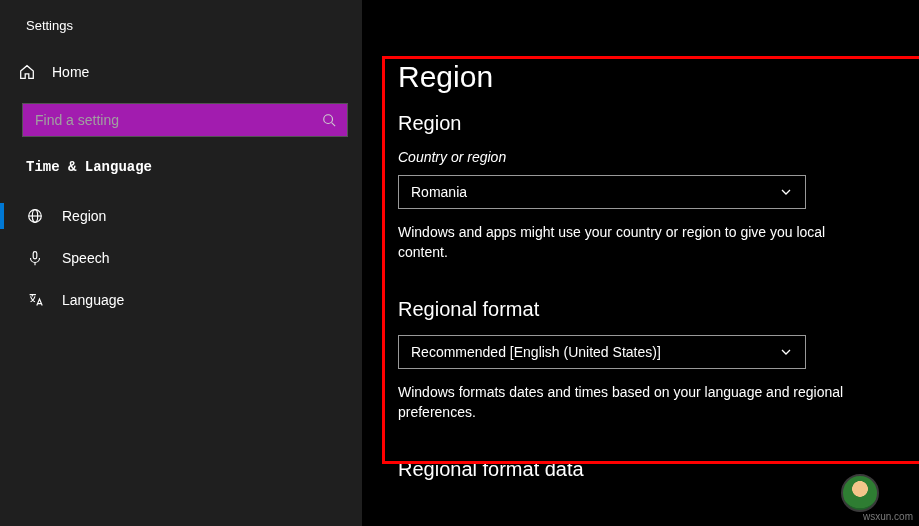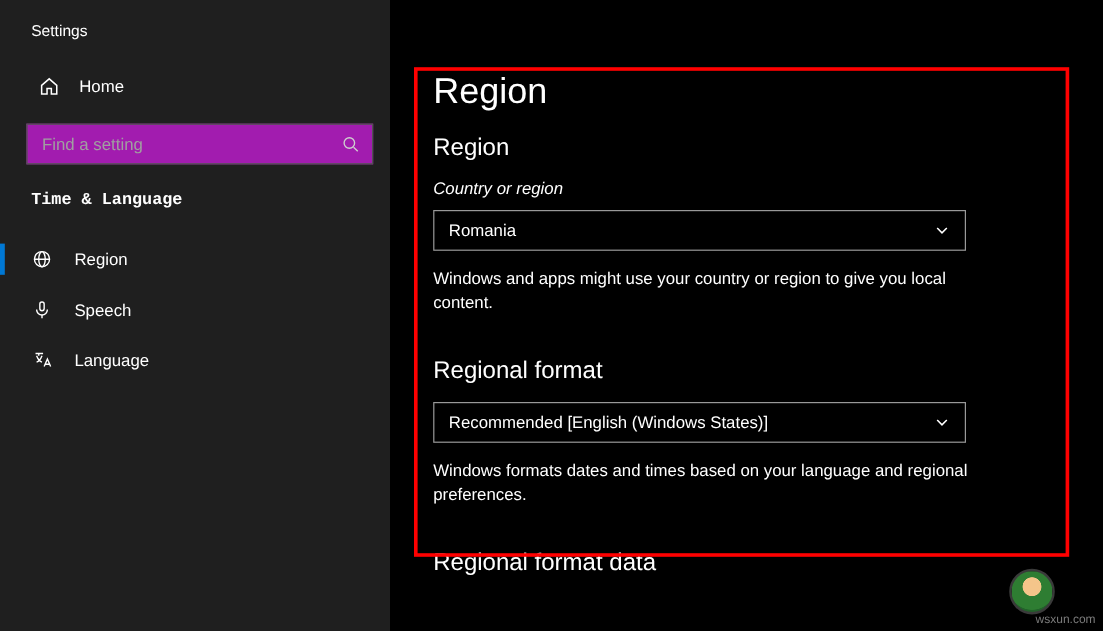--- a/index.html
+++ b/index.html
@@ -11,36 +11,36 @@
     body {
       width: 919px;
       height: 526px;
       background: #000;
       color: #fff;
       display: flex;
       overflow: hidden;
       position: relative;
     }
     .sidebar {
-      width: 325px;
+      width: 362px;
       height: 100%;
       background: #1f1f1f;
       padding: 18px 0 0 0;
     }
     .app-title {
       font-size: 13px;
       font-weight: 400;
       padding: 0 0 22px 26px;
       color: #fff;
     }
     .nav-home {
       display: flex;
       align-items: center;
       gap: 16px;
-      padding: 8px 26px 8px 32px;
+      padding: 8px 26px 8px 18px;
       font-size: 14px;
       cursor: pointer;
       margin-bottom: 14px;
     }
     .nav-home .icon {
       width: 18px;
       height: 18px;
       display: inline-flex;
       align-items: center;
       justify-content: center;
@@ -134,21 +134,21 @@
     }
     .section-title.mt {
       margin-top: 36px;
     }
     .field-label {
       font-size: 14px;
       margin-bottom: 10px;
       font-style: italic;
     }
     .dropdown {
-      width: 444px;
+      width: 408px;
       height: 34px;
       border: 1px solid #999;
       background: transparent;
       display: flex;
       align-items: center;
       justify-content: space-between;
       padding: 0 12px;
       cursor: pointer;
       margin-bottom: 14px;
       font-size: 14px;
@@ -258,21 +258,21 @@
     <span class="chevron">
       <svg viewBox="0 0 12 12" width="12" height="12" fill="none" stroke="#fff" stroke-width="1.3">
         <path d="M2 4 L6 8 L10 4"></path>
       </svg>
     </span>
   </div>
   <div class="description">Windows and apps might use your country or region to give you local content.</div>
 
   <h2 class="section-title mt">Regional format</h2>
   <div class="dropdown">
-    <span>Recommended [English (Windows States)]</span>
+    <span>Recommended [English (United States)]</span>
     <span class="chevron">
       <svg viewBox="0 0 12 12" width="12" height="12" fill="none" stroke="#fff" stroke-width="1.3">
         <path d="M2 4 L6 8 L10 4"></path>
       </svg>
     </span>
   </div>
   <div class="description">Windows formats dates and times based on your language and regional preferences.</div>
 
   <h2 class="section-title mt">Regional format data</h2>
 

